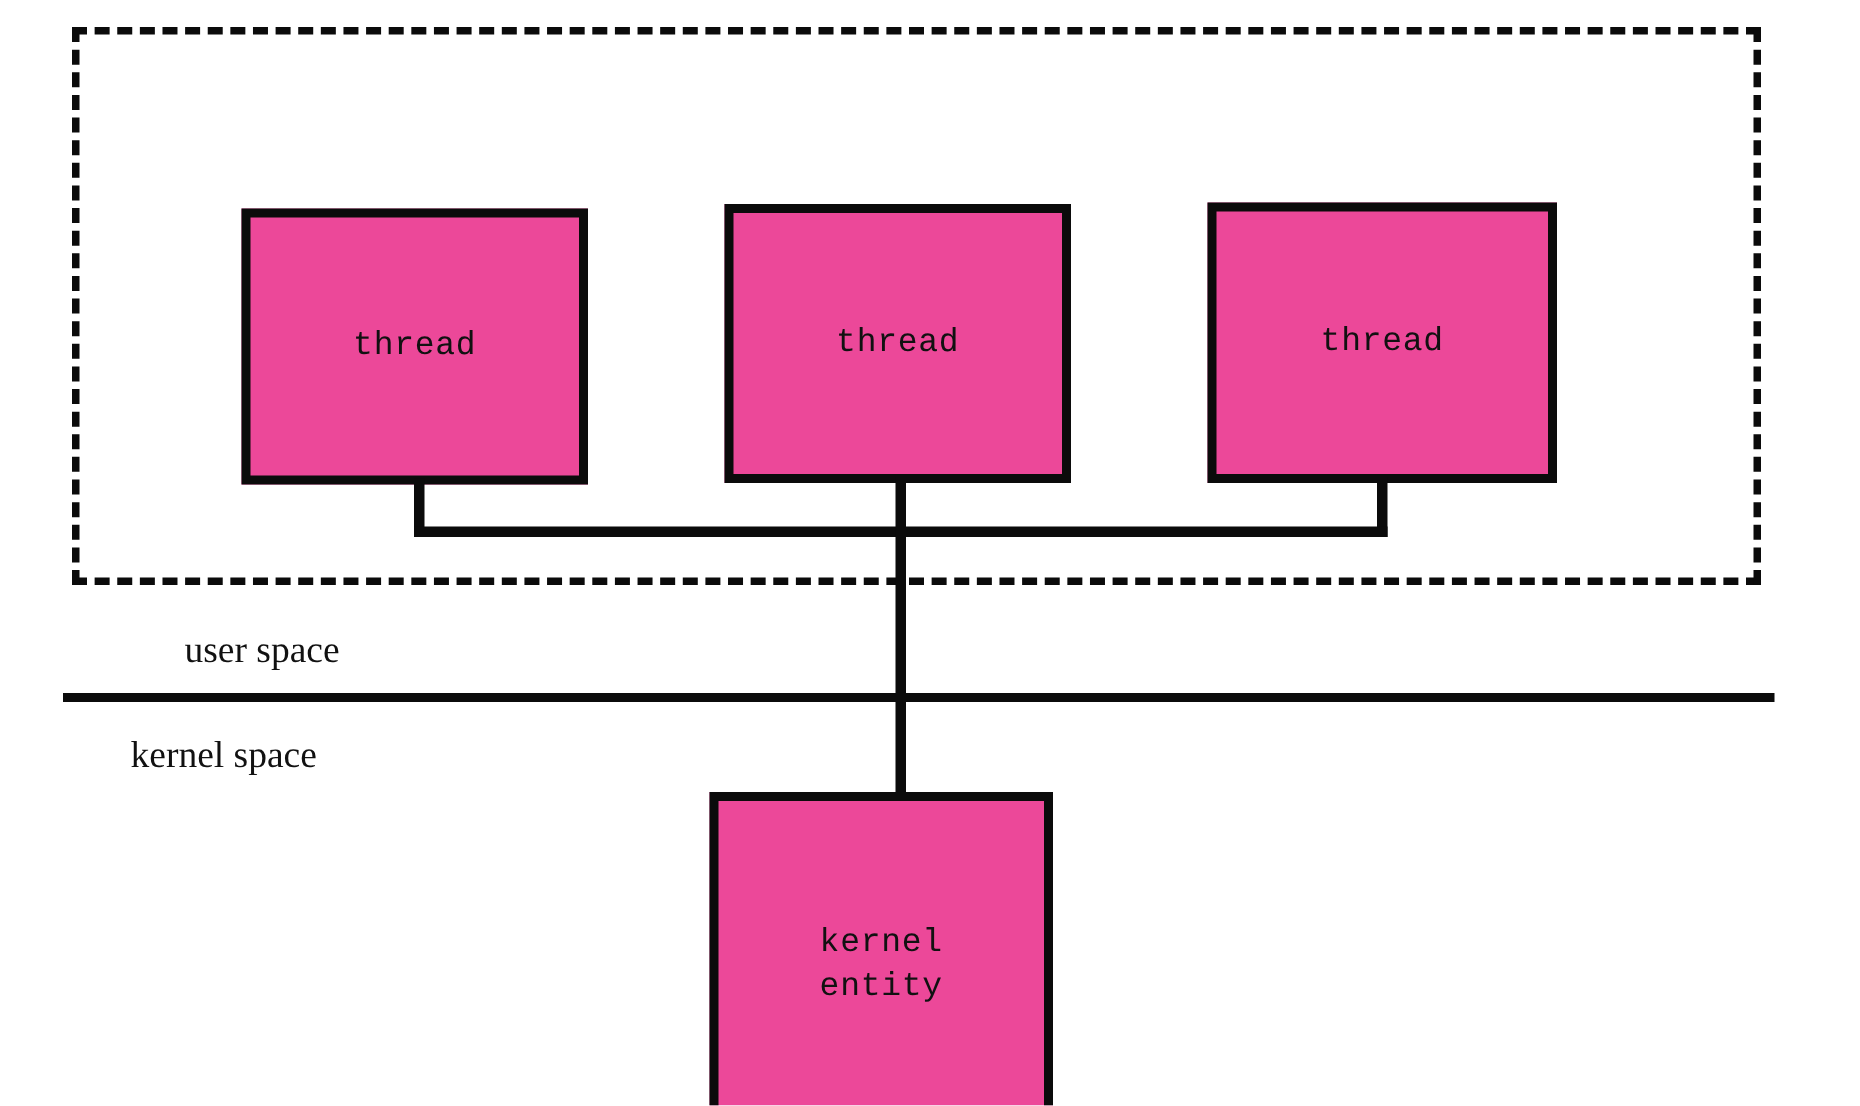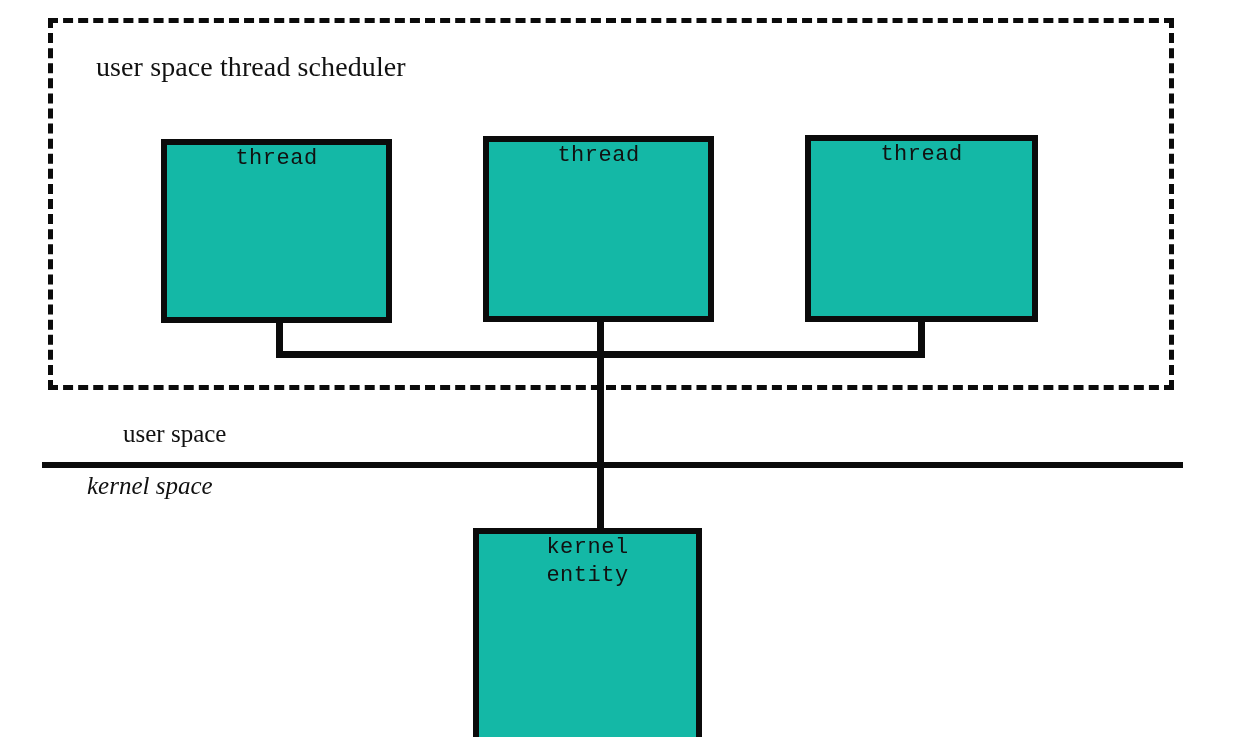--- a/index.html
+++ b/index.html
@@ -54,41 +54,41 @@
     color: #111111;
     white-space: nowrap;
   }
   .space-label.user {
     left: 87px;
     top: 420px;
     margin-left: 36px;
   }
   .space-label.kernel {
     left: 87px;
-    top: 472px;
-    font-style: italic;
+    top: 490px;
   }
 
   
   .boundary-line {
     position: absolute;
     left: 42px;
     top: 462px;
     width: 1141px;
     height: 6px;
     background: #0b0b0b;
   }
 
   
   .node-box {
     position: absolute;
     box-sizing: border-box;
     border: 6px solid #0b0b0b;
-    background: #14b8a6;
+    background: #ec4899;
     display: flex;
+    align-items: center;
     justify-content: center;
   }
   .node-box .node-label {
     font-family: "Liberation Mono", "DejaVu Sans Mono", monospace;
     font-size: 22px;
     line-height: 1.28;
     font-weight: 500;
     color: #111111;
     text-align: center;
     white-space: pre-line;
@@ -115,21 +115,20 @@
   
   #wire-trunk       { left: 597px; top: 318px; width: 7px;  height: 212px; }
 </style>
 </head>
 <body>
 
 <div id="canvas">
 
   <div class="dashed-region"></div>
 
-  <div class="region-title">user space thread scheduler</div>
 
   <div class="node-box" id="thread-box-1">
     <span class="node-label">thread</span>
   </div>
 
   <div class="node-box" id="thread-box-2">
     <span class="node-label">thread</span>
   </div>
 
   <div class="node-box" id="thread-box-3">

